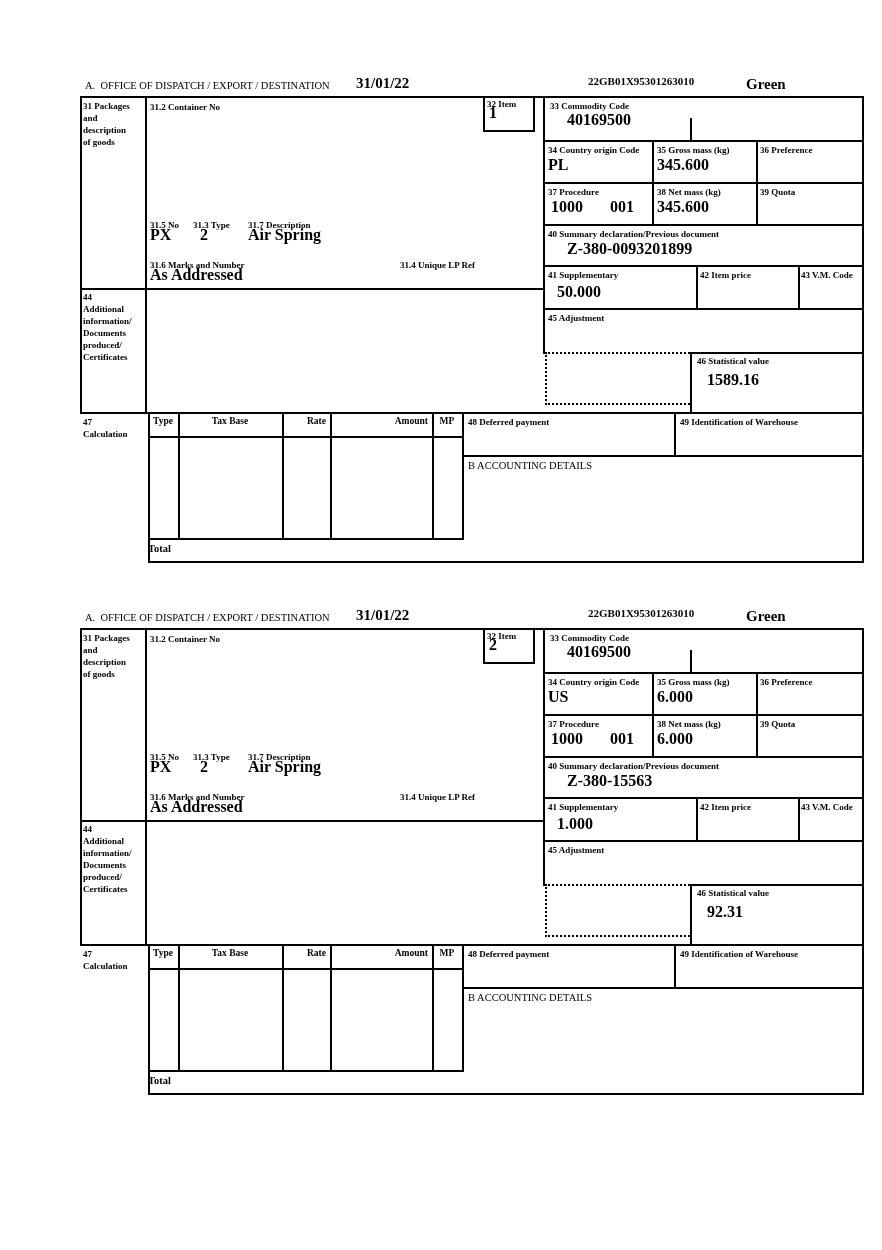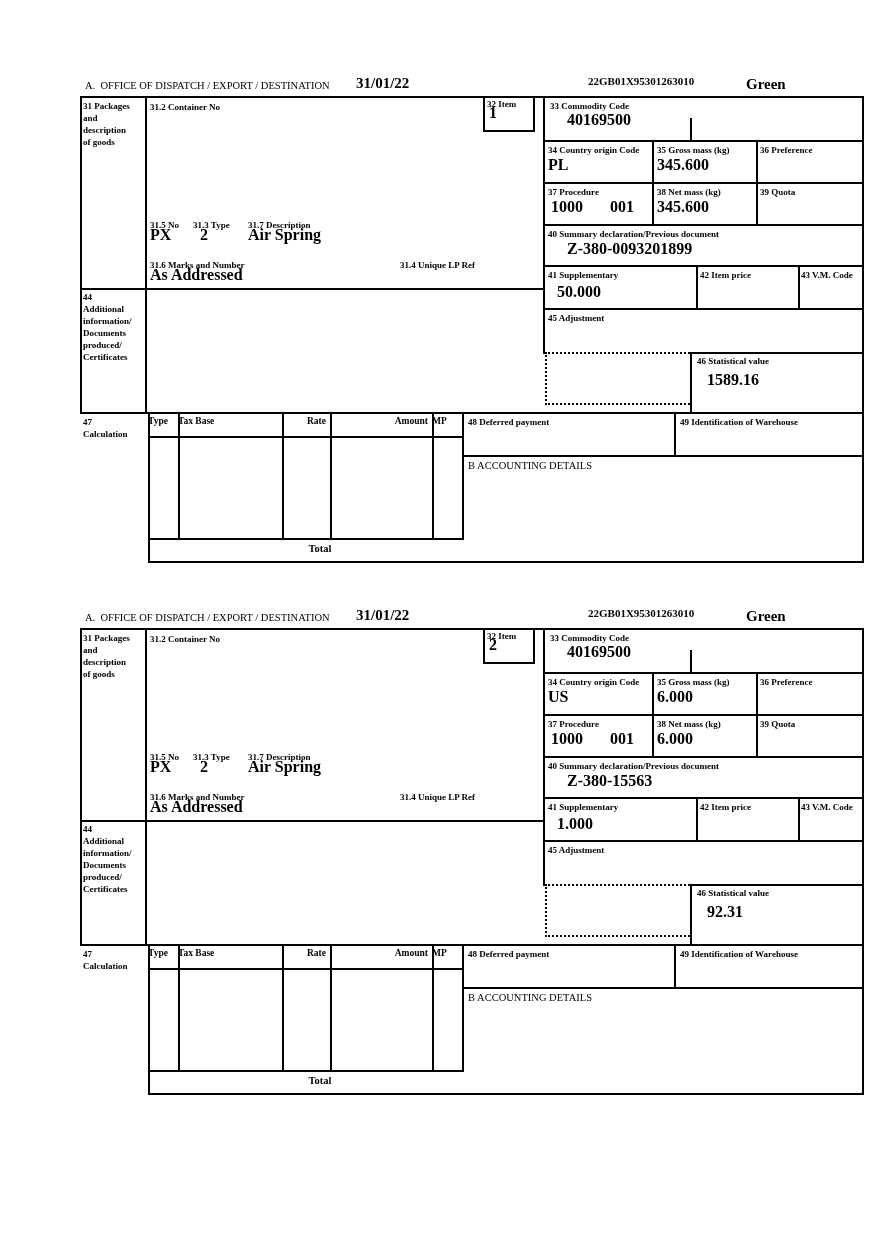--- a/index.html
+++ b/index.html
@@ -8,21 +8,21 @@
   .block{position:absolute;left:0;width:882px;height:500px}
   .b1{top:75px}
   .b2{top:607px}
   .hl,.vl{position:absolute;background:#000}
   .hl{height:2px}
   .vl{width:2px}
   .lbl{position:absolute;font-size:9px;font-weight:bold;line-height:12px;white-space:pre-line}
   .val{position:absolute;font-size:16px;font-weight:bold;line-height:1.05;white-space:pre}
   .hdr{position:absolute;font-size:10.5px;font-weight:normal;white-space:pre}
   .colhead{position:absolute;font-size:9.5px;font-weight:bold;top:341px}
-  .ctr{text-align:left}
+  .ctr{text-align:center}
   .rgt{text-align:right}
   
   .t-office{left:85px;top:5px}
   .t-date{left:356px;top:1px;font-size:15px}
   .t-mrn{left:588px;top:1px;font-size:11px}
   .t-status{left:746px;top:2px;font-size:15px}
   
   .h-top{left:80px;top:21px;width:784px}
   .h-31b{left:80px;top:213px;width:465px}
   .h-sec47{left:80px;top:337px;width:784px}
@@ -82,21 +82,21 @@
   .t-l46{left:697px;top:280px}
   .t-l47{left:83px;top:341px;width:62px}
   .t-l48{left:468px;top:341px}
   .t-l49{left:680px;top:341px}
   .t-lB{left:468px;top:385px}
   .c-type{left:148px;width:30px}
   .c-tax{left:178px;width:104px}
   .c-rate{left:282px;width:44px}
   .c-amt{left:330px;width:98px}
   .c-mp{left:432px;width:30px}
-  .t-total{left:148px;top:468px;width:344px;font-size:10.5px;font-weight:bold;position:absolute;text-align:center}
+  .t-total{left:148px;top:468px;width:344px;font-size:10.5px;font-weight:bold;position:absolute;text-align:left}
   
   .t-v32{left:489px;top:30px}
   .t-v33{left:567px;top:37px}
   .t-v34{left:548px;top:82px}
   .t-v35{left:657px;top:82px}
   .t-v37a{left:551px;top:124px}
   .t-v37b{left:610px;top:124px}
   .t-v38{left:657px;top:124px}
   .t-v315{left:150px;top:152px}
   .t-v313{left:200px;top:152px}

